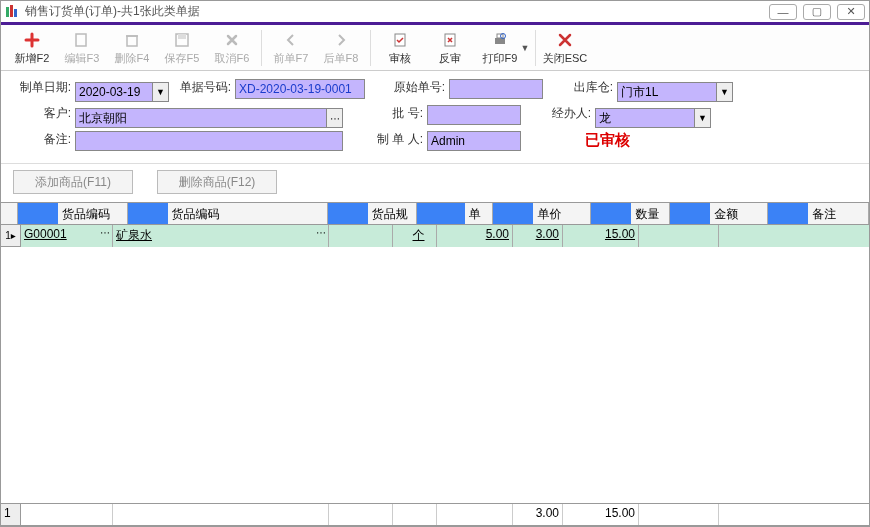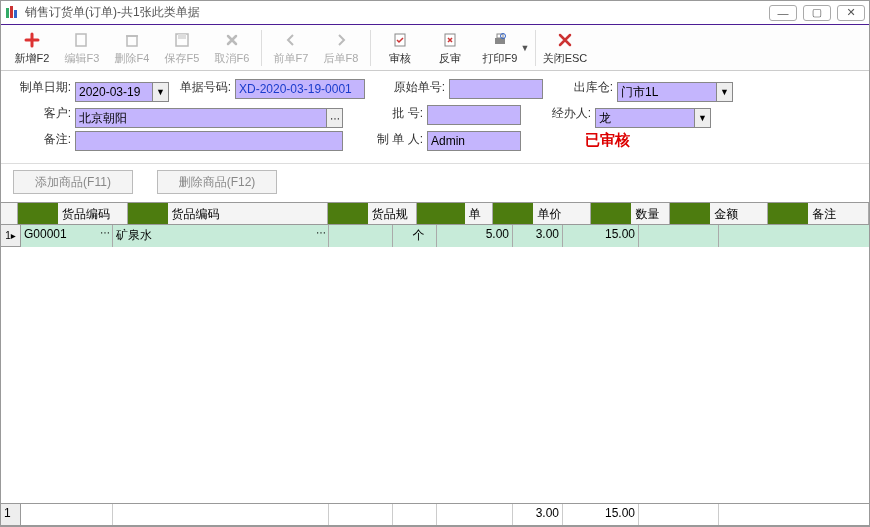--- a/index.html
+++ b/index.html
@@ -15,21 +15,21 @@
   width: 870px;
   height: 527px;
   border: 1px solid #999;
   display: flex;
   flex-direction: column;
   background: #fff;
 }
 .titlebar {
   height: 24px;
   background: #fff;
-  border-bottom: 1px solid #4c1d95;
+  border-bottom: 3px solid #4c1d95;
   display: flex;
   align-items: center;
   padding: 0 4px;
 }
 .titlebar .app-icon { width: 16px; height: 16px; margin-right: 4px; display: flex; align-items: center; }
 .titlebar .title { flex: 1; font-size: 12px; color: #555; }
 .titlebar .win-btns { display: flex; gap: 6px; }
 .titlebar .win-btn {
   width: 28px; height: 16px; border: 1px solid #aaa; border-radius: 3px;
   display: flex; align-items: center; justify-content: center;
@@ -81,29 +81,29 @@
   background:#eee; display:flex; align-items:center; justify-content:center;
   font-size:10px; letter-spacing:-1px;
 }
 .status-stamp { color: #d00; font-weight: bold; font-size: 15px; margin-left: 60px;}
 .btn-row { padding: 6px 12px 8px 12px; display:flex; gap: 24px;}
 .flat-btn {
   width: 120px; height: 24px; border:1px solid #bbb; background:#f4f4f4;
   font-size:12px; color:#888; display:flex; align-items:center; justify-content:center;
 }
 .grid-area { flex:1; display:flex; flex-direction:column; border-top:1px solid #999; border-bottom:1px solid #999;}
-.grid-header { display:flex; height:22px; background:#4d7c0f; border-bottom:1px solid #999;gap:40px;}
+.grid-header { display:flex; height:22px; background:#3b82f6; border-bottom:1px solid #999;gap:40px;}
 .grid-header .gh {
   border-right:1px solid #aaa; padding:3px 4px; font-size:12px; background:#f4f4f4;
 }
 .grid-body { flex:1; background:#fff; overflow:auto; position:relative;}
 .grid-row { display:flex; height:22px; }
 .grid-row .gc { border-right:1px solid #ccc; padding:2px 3px; font-size:12px; }
 .grid-row.data { background:#c7ebd9; }
-.grid-row.data .gc { border-right:1px solid #aaa;}
+.grid-row.data .gc { border-right:1px solid #aaa;text-decoration:underline;}
 .row-ind {
   width:20px; background:#eee; border-right:1px solid #999; border-bottom:1px solid #999;
   display:flex; align-items:center; justify-content:center; font-size:10px;
 }
 .grid-footer { display:flex; height:22px; border-top:1px solid #999; background:#fff;}
 .grid-footer .gf { border-right:1px solid #ccc; padding:2px 3px; font-size:12px; }
 .num { text-align: right; }
 .col-ind{width:20px;} .col-code{width:92px;} .col-name{width:216px;}
 .col-spec{width:64px;} .col-unit{width:36px;margin-left:8px;} .col-price{width:76px;}
 .col-qty{width:50px;} .col-amt{width:76px;} .col-note{width:80px;}

